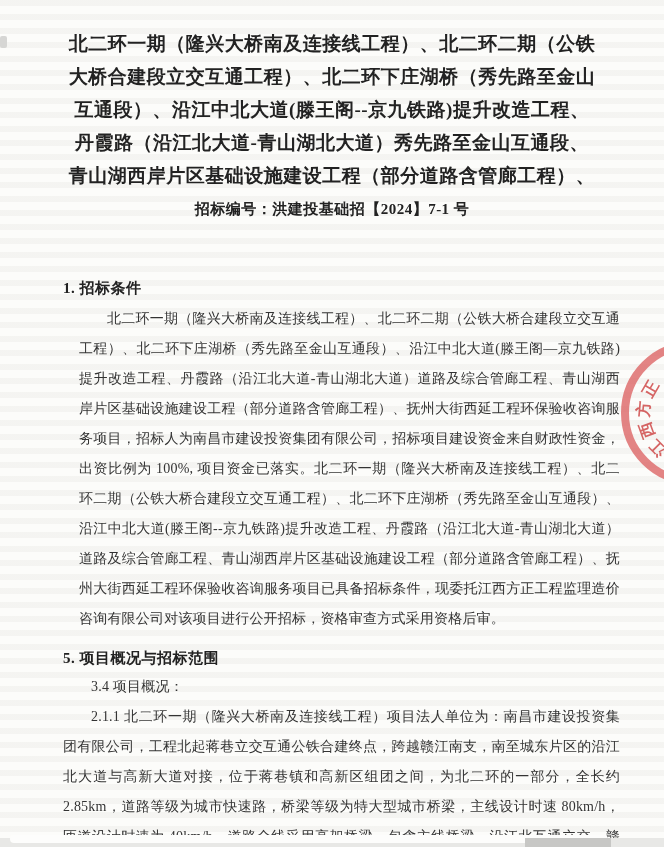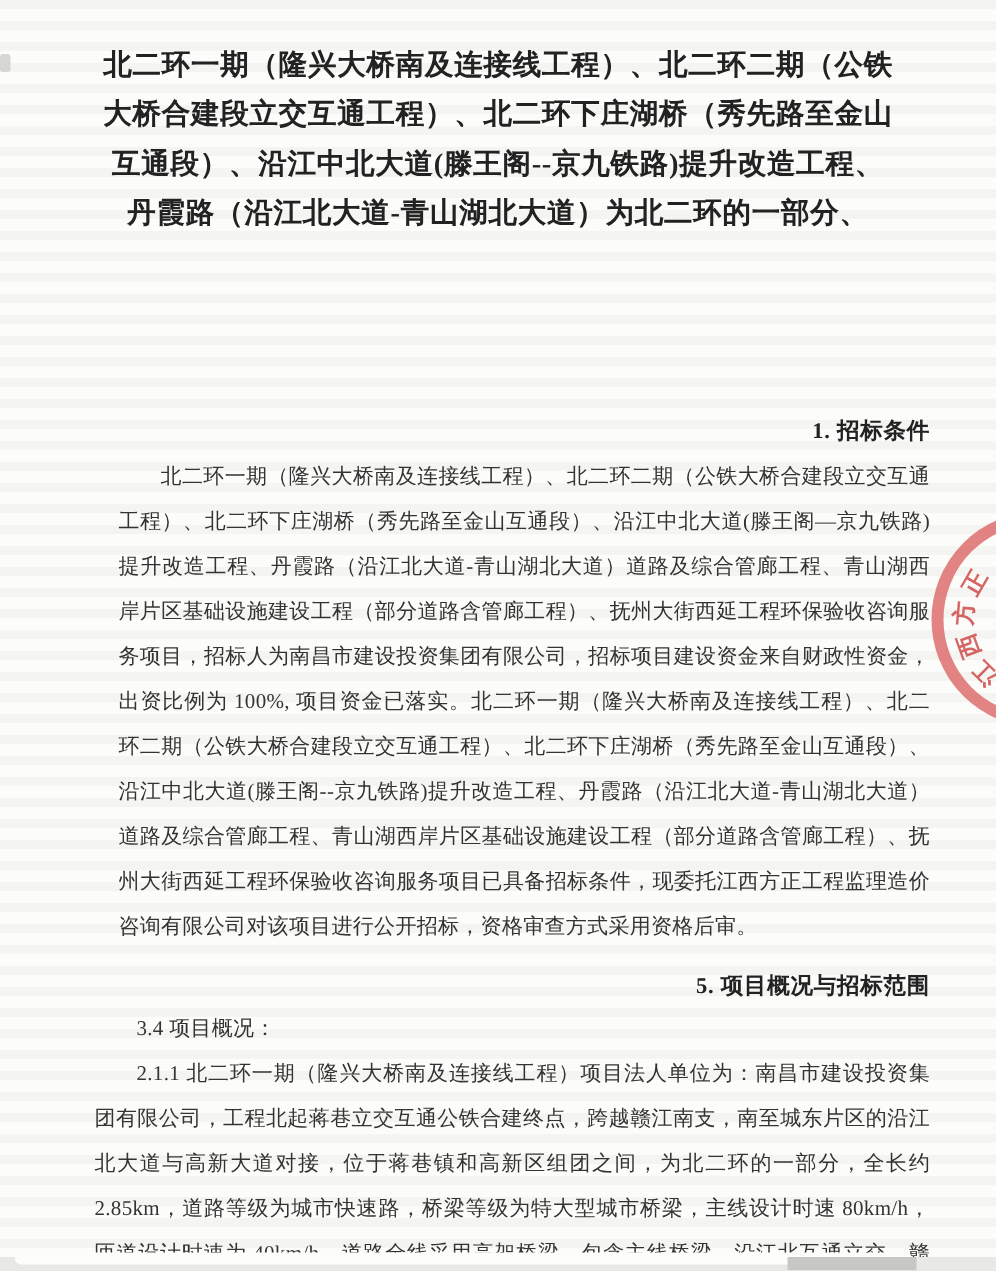--- a/index.html
+++ b/index.html
@@ -25,21 +25,21 @@
     font-size:19px;line-height:33px;font-weight:bold;color:#222;
     letter-spacing:0.5px;white-space:nowrap;
   }
   .doc-number{
     font-size:15px;line-height:32px;font-weight:bold;color:#222;
     text-align:center;margin-top:1px;letter-spacing:0.5px;
   }
   .content{position:absolute;top:278px;left:63px;width:557px;}
   .sec-heading{
     font-size:15px;line-height:20px;font-weight:bold;color:#222;
-    margin:0;letter-spacing:0.5px;text-align:right;
+    margin:0;letter-spacing:0.5px;
   }
   .sec-heading.h2{margin-top:14px;}
   p.body{
     font-size:14px;line-height:30px;margin:6px 0 0 16px;
     text-align:justify;text-justify:inter-ideograph;
     text-indent:2em;color:#333;letter-spacing:0.2px;
   }
   p.body.subclause{margin:4px 0 0 0;text-align:left;}
   p.body.clause{margin:0;}
   
@@ -79,21 +79,23 @@
 </style>
 </head>
 <body>
 
 <div class="page">
 
   <div class="title-block">
     <div class="title-line">北二环一期（隆兴大桥南及连接线工程）、北二环二期（公铁</div>
     <div class="title-line">大桥合建段立交互通工程）、北二环下庄湖桥（秀先路至金山</div>
     <div class="title-line">互通段）、沿江中北大道(滕王阁--京九铁路)提升改造工程、</div>
-    <div class="title-line">丹霞路（沿江北大道-青山湖北大道）为北二环的一部分、</div>
+    <div class="title-line">丹霞路（沿江北大道-青山湖北大道）秀先路至金山互通段、</div>
+    <div class="title-line">青山湖西岸片区基础设施建设工程（部分道路含管廊工程）、</div>
+    <div class="doc-number">招标编号：洪建投基础招【2024】7-1 号</div>
   </div>
 
   <div class="content">
     <h3 class="sec-heading">1. 招标条件</h3>
     <p class="body">北二环一期（隆兴大桥南及连接线工程）、北二环二期（公铁大桥合建段立交互通工程）、北二环下庄湖桥（秀先路至金山互通段）、沿江中北大道(滕王阁—京九铁路)提升改造工程、丹霞路（沿江北大道-青山湖北大道）道路及综合管廊工程、青山湖西岸片区基础设施建设工程（部分道路含管廊工程）、抚州大街西延工程环保验收咨询服务项目，招标人为南昌市建设投资集团有限公司，招标项目建设资金来自财政性资金，出资比例为 100%, 项目资金已落实。北二环一期（隆兴大桥南及连接线工程）、北二环二期（公铁大桥合建段立交互通工程）、北二环下庄湖桥（秀先路至金山互通段）、沿江中北大道(滕王阁--京九铁路)提升改造工程、丹霞路（沿江北大道-青山湖北大道）道路及综合管廊工程、青山湖西岸片区基础设施建设工程（部分道路含管廊工程）、抚州大街西延工程环保验收咨询服务项目已具备招标条件，现委托江西方正工程监理造价咨询有限公司对该项目进行公开招标，资格审查方式采用资格后审。</p>
 
     <h3 class="sec-heading h2">5. 项目概况与招标范围</h3>
     <p class="body subclause">3.4 项目概况：</p>
     <p class="body clause">2.1.1 北二环一期（隆兴大桥南及连接线工程）项目法人单位为：南昌市建设投资集团有限公司，工程北起蒋巷立交互通公铁合建终点，跨越赣江南支，南至城东片区的沿江北大道与高新大道对接，位于蒋巷镇和高新区组团之间，为北二环的一部分，全长约 2.85km，道路等级为城市快速路，桥梁等级为特大型城市桥梁，主线设计时速 80km/h，匝道设计时速为 40km/h。道路全线采用高架桥梁，包含主线桥梁、沿江北互通立交、赣江南支北岸一对平行匝道和地面道路。跨江主桥段采用双向十车道，标准断面宽度为 40m；南岸接线与高新大道相接采用双向</p>
   </div>

